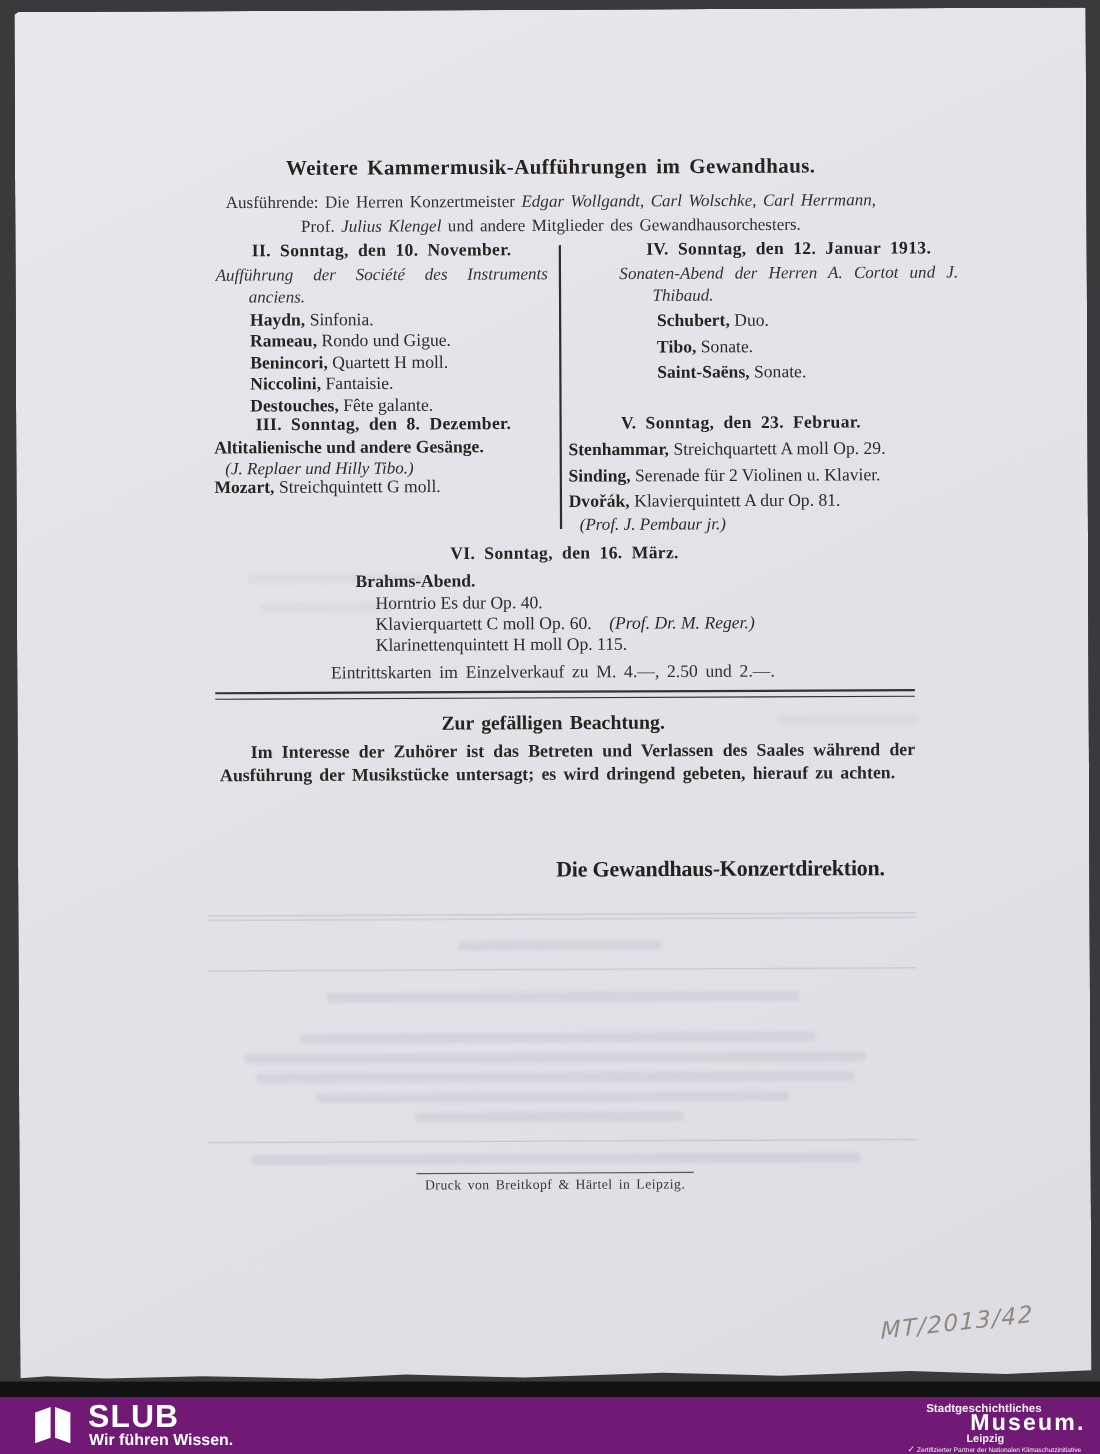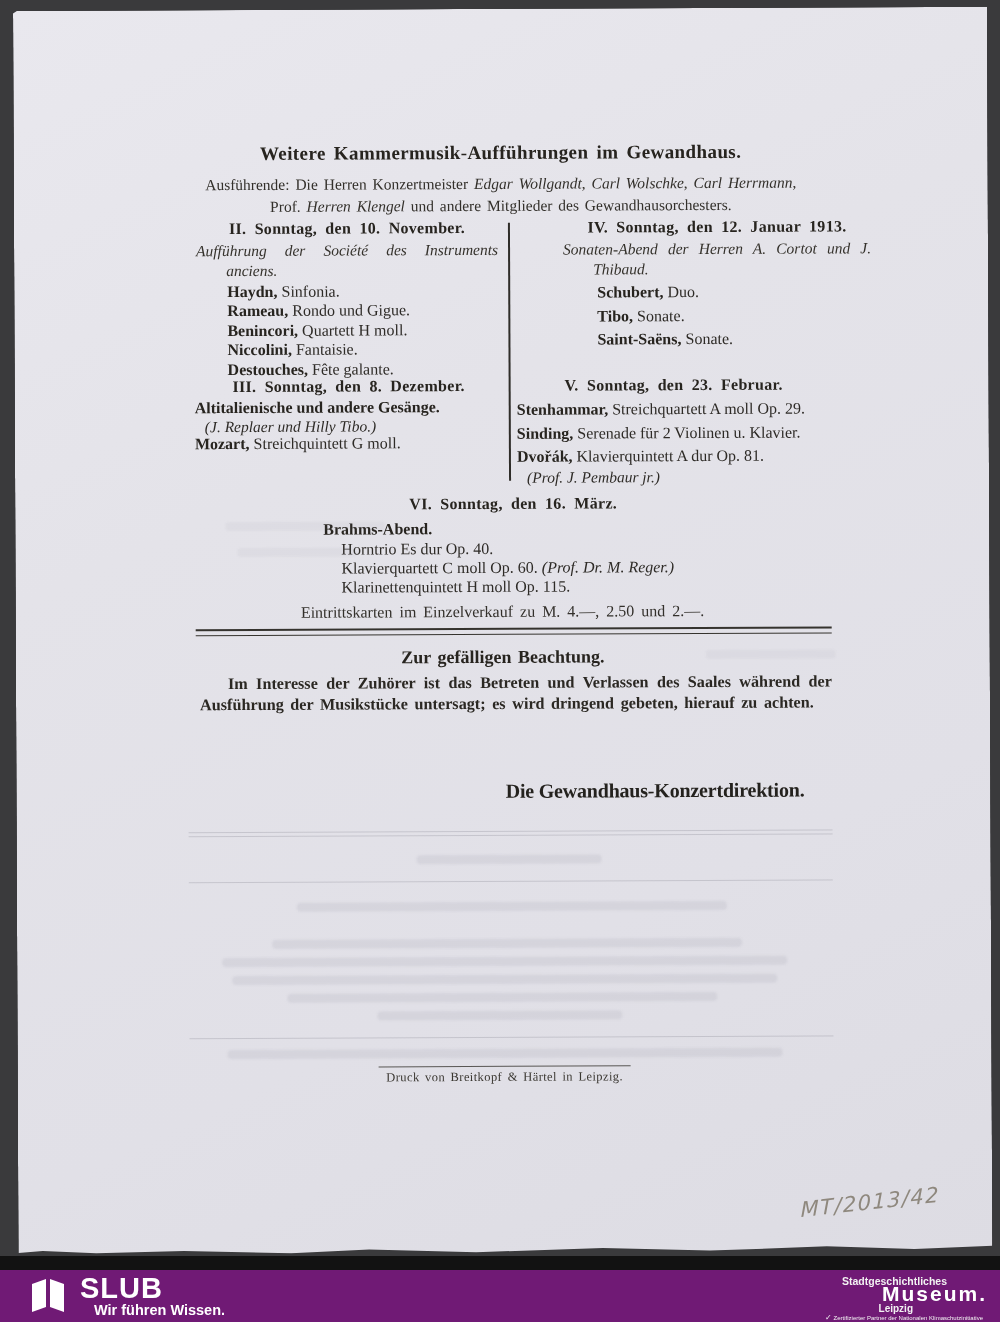--- a/index.html
+++ b/index.html
@@ -45,21 +45,21 @@
   .w-tight{line-height:19.4px;}
   .w-mid{line-height:18.6px;}
   .w-loose{line-height:23.5px;}
   .w-note{font-style:italic;font-weight:400;padding-left:10px;font-size:15.5px;line-height:17.5px;}
   .pad-works{padding-left:31px;}
   .pad-works-sm{padding-left:34px;}
   
   .sec6{top:486px;left:180px;width:636px;font-size:16px;}
   .sec6-sub{font-weight:700;margin-left:128px;margin-top:7px;color:#27241f;}
   .sec6-items{margin-left:146px;line-height:18.8px;margin-top:2px;}
-  .sec6-items i{}
+  .sec6-items i{margin-left:12px;}
   .tickets{top:594px;left:0;width:100%;text-align:center;font-size:16px;word-spacing:3px;color:#33302b;}
   .dbl-rule{
     top:619px;left:180px;width:636px;height:4px;
     border-top:2.5px solid #35332e;border-bottom:1px solid #35332e;
   }
   .notice-heading{
     top:638px;left:0;width:100%;text-align:center;
     font-size:18px;font-weight:700;word-spacing:2px;color:#27241f;
   }
   .notice-body{
@@ -87,36 +87,36 @@
   .smudge{position:absolute;height:9px;border-radius:4px;background:rgba(126,125,143,0.12);filter:blur(1.3px);}
   .smudge.light{background:rgba(126,125,143,0.07);}
   
   .black-strip{position:absolute;left:0;bottom:52px;width:1000px;height:14px;background:#121212;}
   .footer-bar{
     position:absolute;left:0;bottom:0;width:1000px;height:52px;background:#701a75;
     font-family:"Liberation Sans","DejaVu Sans",sans-serif;color:#fff;
   }
   .slub-logo{position:absolute;left:30px;top:7px;width:36px;height:38px;}
   .slub-name{position:absolute;left:80px;top:2px;font-size:29px;font-weight:700;letter-spacing:1px;}
-  .slub-tagline{position:absolute;left:94px;top:32px;font-size:14.5px;font-weight:700;}
+  .slub-tagline{position:absolute;left:81px;top:32px;font-size:14.5px;font-weight:700;}
   .museum{position:absolute;right:0;top:0;width:200px;height:52px;}
   .museum-org{position:absolute;right:53px;top:5px;font-size:10.5px;font-weight:700;color:#f2f2f2;margin-left:28px;}
   .museum-name{position:absolute;right:13px;top:12px;font-size:21px;font-weight:700;letter-spacing:2px;}
   .museum-city{position:absolute;right:87px;top:33px;font-size:10px;font-weight:700;color:#f2f2f2;}
   .museum-cert{position:absolute;right:17px;top:43px;font-size:6px;color:#f4f4f4;white-space:nowrap;}
   .museum-cert .check{font-size:8px;margin-right:2px;}
 </style>
 </head>
 <body>
 
 <div class="paper">
 
   <div class="abs doc-title">Weitere Kammermusik-Aufführungen im Gewandhaus.</div>
 
-  <div class="abs intro"><span>Ausführende: Die Herren Konzertmeister </span><i>Edgar Wollgandt</i><span>, </span><i>Carl Wolschke</i><span>, </span><i>Carl Herrmann</i><span>,</span><br><span>Prof. </span><i>Herren Klengel</i><span> und andere Mitglieder des Gewandhausorchesters.</span></div>
+  <div class="abs intro"><span>Ausführende: Die Herren Konzertmeister </span><i>Edgar Wollgandt</i><span>, </span><i>Carl Wolschke</i><span>, </span><i>Carl Herrmann</i><span>,</span><br><span>Prof. </span><i>Julius Klengel</i><span> und andere Mitglieder des Gewandhausorchesters.</span></div>
 
   <div class="abs columns">
     <div class="col-divider"></div>
 
     <div class="concert" style="left:2px;top:0;width:302px;">
       <div class="c-heading">II. Sonntag, den 10. November.</div>
       <div class="c-subtitle">Aufführung der Société des Instruments anciens.</div>
       <div class="works pad-works w-tight">
         <div class="work"><b>Haydn,</b><span> Sinfonia.</span></div>
         <div class="work"><b>Rameau,</b><span> Rondo und Gigue.</span></div>

